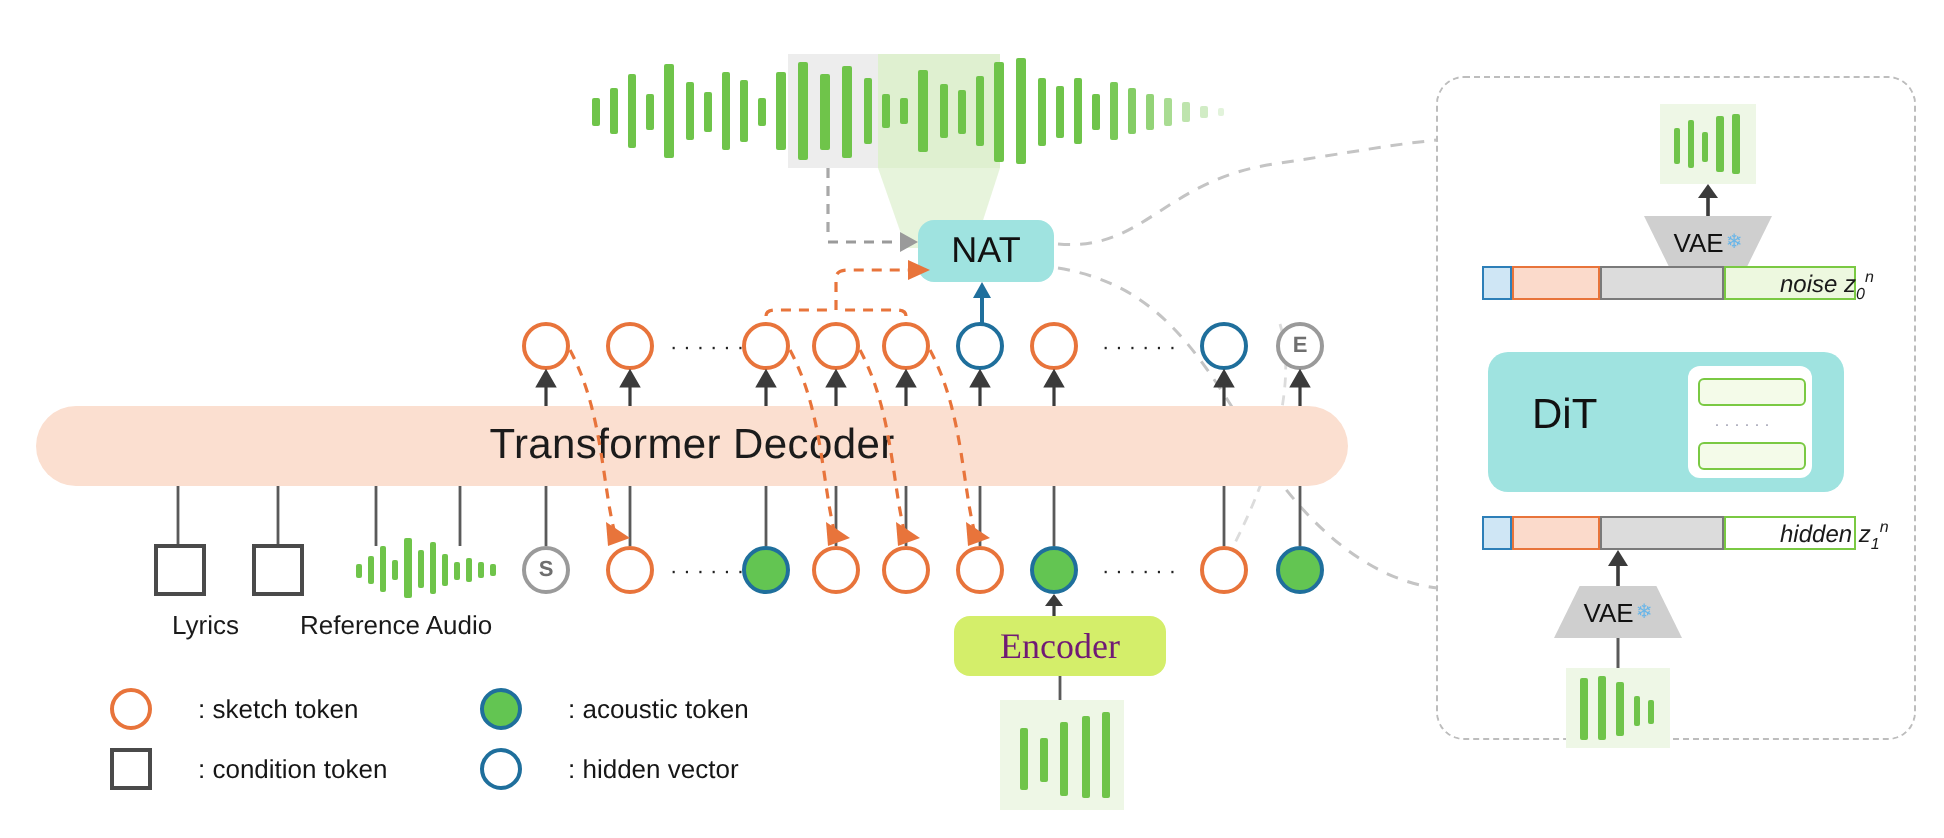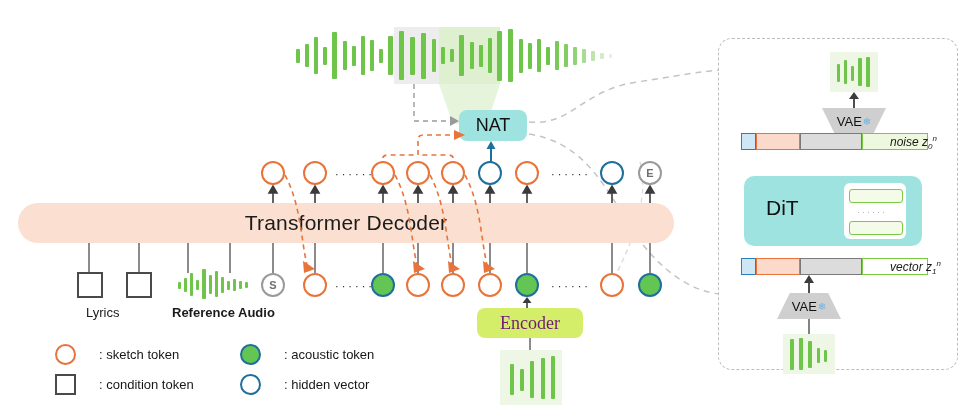--- a/index.html
+++ b/index.html
@@ -269,21 +269,21 @@
     <div class="wbar" style="left:18px;top:12px;height:10px;width:3px;"></div>
     <div class="wbar" style="left:24px;top:1px; height:30px;width:4px;"></div>
     <div class="wbar" style="left:31px;top:7px; height:19px;width:3px;"></div>
     <div class="wbar" style="left:37px;top:3px; height:26px;width:3px;"></div>
     <div class="wbar" style="left:43px;top:9px; height:16px;width:3px;"></div>
     <div class="wbar" style="left:49px;top:13px;height:9px; width:3px;"></div>
     <div class="wbar" style="left:55px;top:11px;height:12px;width:3px;"></div>
     <div class="wbar" style="left:61px;top:13px;height:8px; width:3px;"></div>
     <div class="wbar" style="left:67px;top:14px;height:6px; width:3px;"></div>
   </div>
-  <div class="abs lbl" style="left:172px;top:305px;font-weight:bold;">Reference Audio</div>
+  <div class="abs lbl" style="left:150px;top:305px;">Reference Audio</div>
 
   <svg class="abs" style="left:520px;top:297px;width:16px;height:14px;">
     <line x1="7" y1="14" x2="7" y2="6" stroke="#3b3b3b" stroke-width="1.6"></line>
     <polygon points="2.5,6 11.5,6 7,0" fill="#3b3b3b"></polygon>
   </svg>
   <div class="abs encoder-box">
     <span>Encoder</span>
   </div>
   <svg class="abs" style="left:523px;top:338px;width:14px;height:14px;">
     <line x1="7" y1="14" x2="7" y2="0" stroke="#5a5a5a" stroke-width="1.4"></line>
@@ -339,21 +339,21 @@
     </div>
   </div>
 
   <div class="abs tokbar" style="left:741px;top:258px;">
     <div class="seg blue"></div>
     <div class="seg orange"></div>
     <div class="seg gray"></div>
     <div class="seg greenE"></div>
   </div>
   <div class="abs latent-lbl" style="left:890px;top:259px;">
-    <span>vector z</span><sub>1</sub><sup>n</sup>
+    <span>hidden z</span><sub>1</sub><sup>n</sup>
   </div>
 
   <svg class="abs" style="left:801px;top:275px;width:16px;height:18px;">
     <line x1="8" y1="18" x2="8" y2="8" stroke="#3b3b3b" stroke-width="1.8"></line>
     <polygon points="3,8 13,8 8,0" fill="#3b3b3b"></polygon>
   </svg>
 
   <div class="abs vae enc" style="left:777px;top:293px;">
     <span>VAE</span>
     <span class="snow">❄</span>

